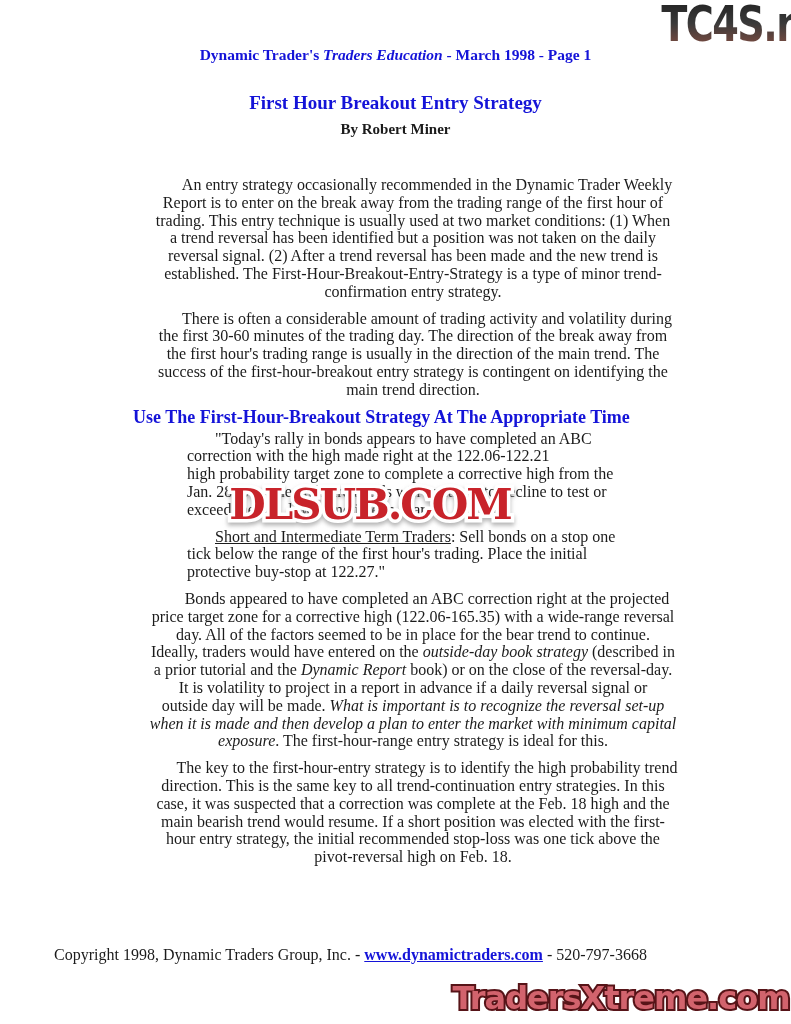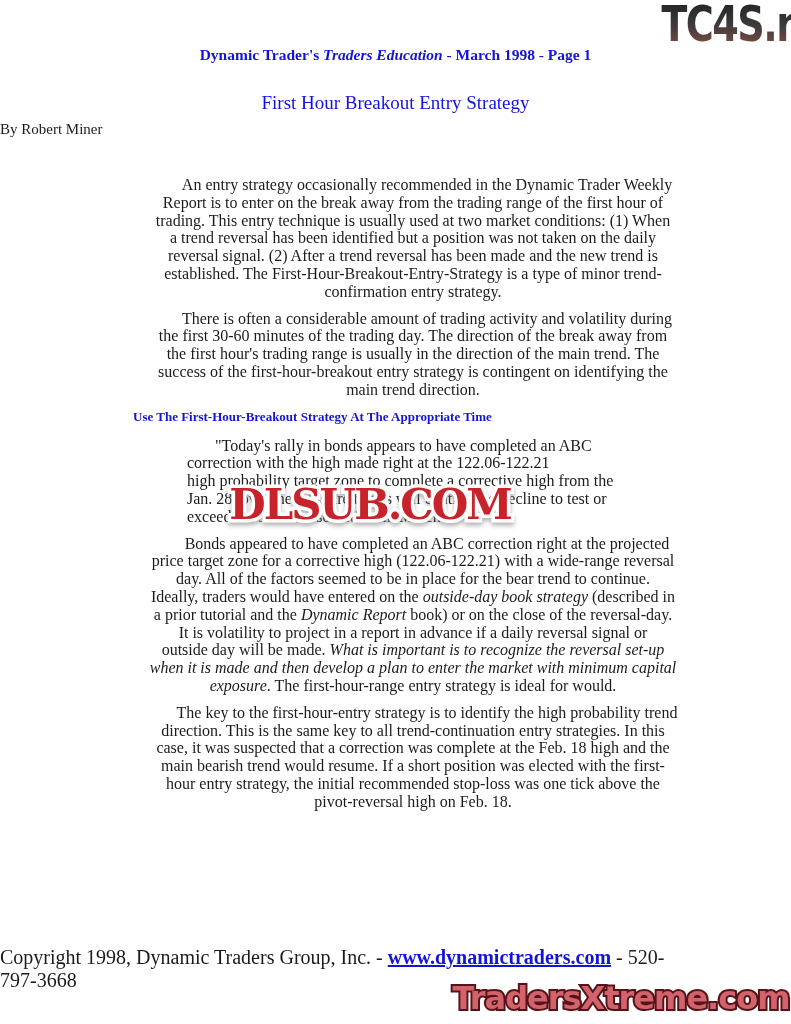--- a/index.html
+++ b/index.html
@@ -14,45 +14,46 @@
     padding-left:48px;
   }
   .masthead{
     position:absolute;top:46px;left:0;width:791px;
     text-align:center;
     font-size:15.5px;font-weight:bold;color:#1413d8;
   }
   .doc-title{
     position:absolute;top:92px;left:0;width:791px;
     text-align:center;
-    font-size:19px;font-weight:normal;color:#1413d8;
+    font-size:19px;font-weight:bold;color:#1413d8;
   }
   .byline{
     position:absolute;top:121px;left:0;width:791px;
-    font-size:15px;font-weight:normal;color:#1b1b1b;
+    text-align:center;
+    font-size:15px;font-weight:bold;color:#1b1b1b;
   }
   .content{
     position:absolute;top:176px;left:133px;width:560px;
     font-size:16px;line-height:17.8px;
   }
   .para{white-space:pre-line;margin:0 0 9px 0;}
   .indent{text-indent:28px;text-align:center;}
   .section-heading{
-    white-space:pre-line;margin:0 0 11px 0;
-    font-weight:bold;color:#1413d8;font-size:13px;line-height:18px;
+    white-space:pre-line;margin:0 0 4px 0;
+    font-weight:bold;color:#1413d8;font-size:18px;line-height:18px;
   }
   .quote{
     white-space:pre-line;
     margin:0 0 9px 54px;width:480px;
     text-indent:28px;
   }
   .u{text-decoration:underline;}
   .footer{
     position:absolute;top:946px;left:0;width:701px;
-    font-size:20px;color:#1b1b1b;
+    text-align:center;font-size:16px;color:#1b1b1b;
   }
   .footer a{color:#1413d8;font-weight:bold;text-decoration:underline;cursor:pointer;}
   
   .wm-tc4s{
     position:absolute;top:-4px;right:-4px;
     font-family:"DejaVu Sans", sans-serif;
     font-weight:bold;font-size:49px;letter-spacing:-2px;
     transform:scaleX(0.78);transform-origin:100% 0;
     background:linear-gradient(180deg,#232323 8%,#3a3a3a 48%,#6b473f 78%,#9a6a5e 100%);
     -webkit-background-clip:text;background-clip:text;color:transparent;
@@ -84,29 +85,32 @@
 the first 30-60 minutes of the trading day. The direction of the break away from
 the first hour's trading range is usually in the direction of the main trend. The
 success of the first-hour-breakout entry strategy is contingent on identifying the
 main trend direction.</p>
     <p class="section-heading">Use The First-Hour-Breakout Strategy At The Appropriate Time</p>
     <p class="quote">"Today's rally in bonds appears to have completed an ABC
 correction with the high made right at the 122.06-122.21
 high probability target zone to complete a corrective high from the
 Jan. 28 low. The odds are bonds will continue to decline to test or
 exceed the Jan. low sometime in March.</p>
+    <p class="quote"><span class="u">Short and Intermediate Term Traders</span><span>: Sell bonds on a stop one
+tick below the range of the first hour's trading. Place the initial
+protective buy-stop at 122.27."</span></p>
     <p class="para indent"><span>Bonds appeared to have completed an ABC correction right at the projected
-price target zone for a corrective high (122.06-122.21) with a wide-range reversal
+price target zone for a corrective high (122.06-165.35) with a wide-range reversal
 day. All of the factors seemed to be in place for the bear trend to continue.
 Ideally, traders would have entered on the </span><i>outside-day book strategy</i><span> (described in
 a prior tutorial and the </span><i>Dynamic Report</i><span> book) or on the close of the reversal-day.
 It is volatility to project in a report in advance if a daily reversal signal or
 outside day will be made. </span><i>What is important is to recognize the reversal set-up
 when it is made and then develop a plan to enter the market with minimum capital
-exposure</i><span>. The first-hour-range entry strategy is ideal for would.</span></p>
+exposure</i><span>. The first-hour-range entry strategy is ideal for this.</span></p>
     <p class="para indent">The key to the first-hour-entry strategy is to identify the high probability trend
 direction. This is the same key to all trend-continuation entry strategies. In this
 case, it was suspected that a correction was complete at the Feb. 18 high and the
 main bearish trend would resume. If a short position was elected with the first-
 hour entry strategy, the initial recommended stop-loss was one tick above the
 pivot-reversal high on Feb. 18.</p>
   </div>
 
   <div class="footer"><span>Copyright 1998, Dynamic Traders Group, Inc. - </span><a>www.dynamictraders.com</a><span> - 520-797-3668</span></div>
 

